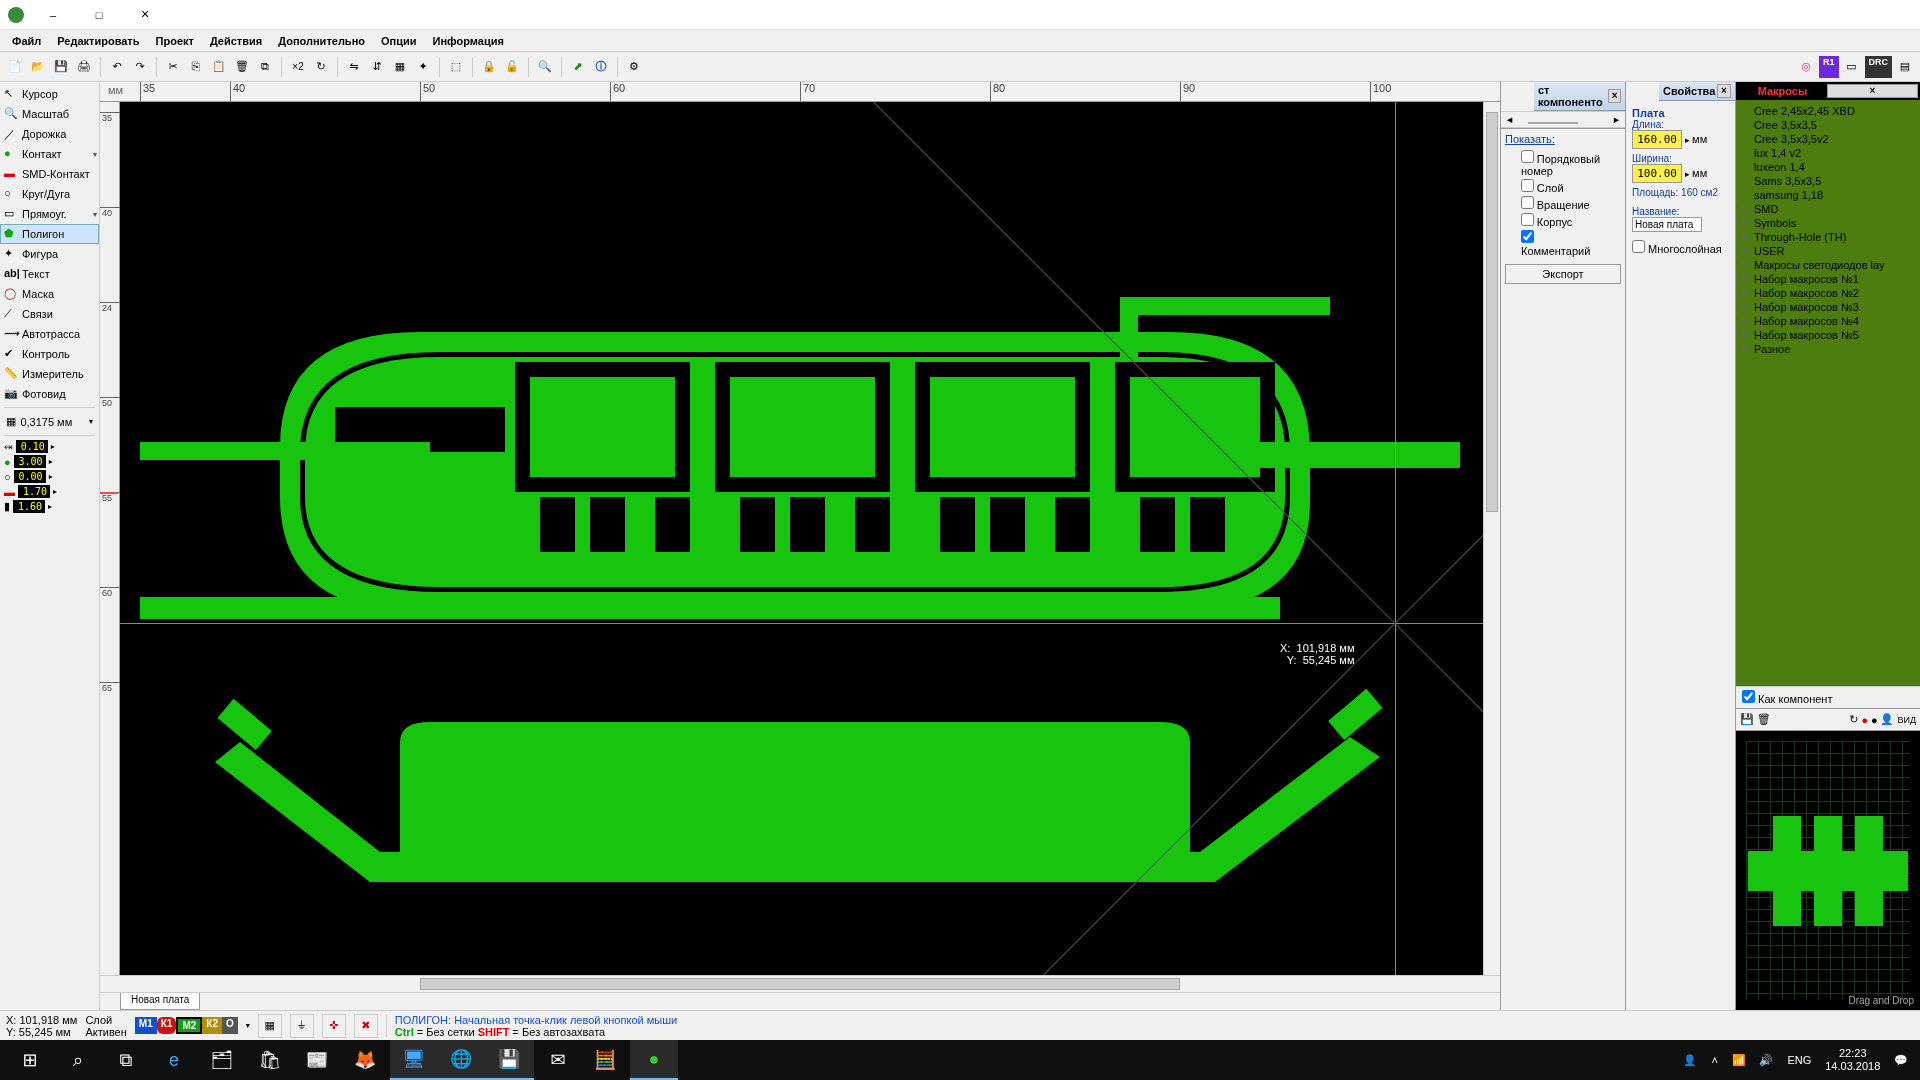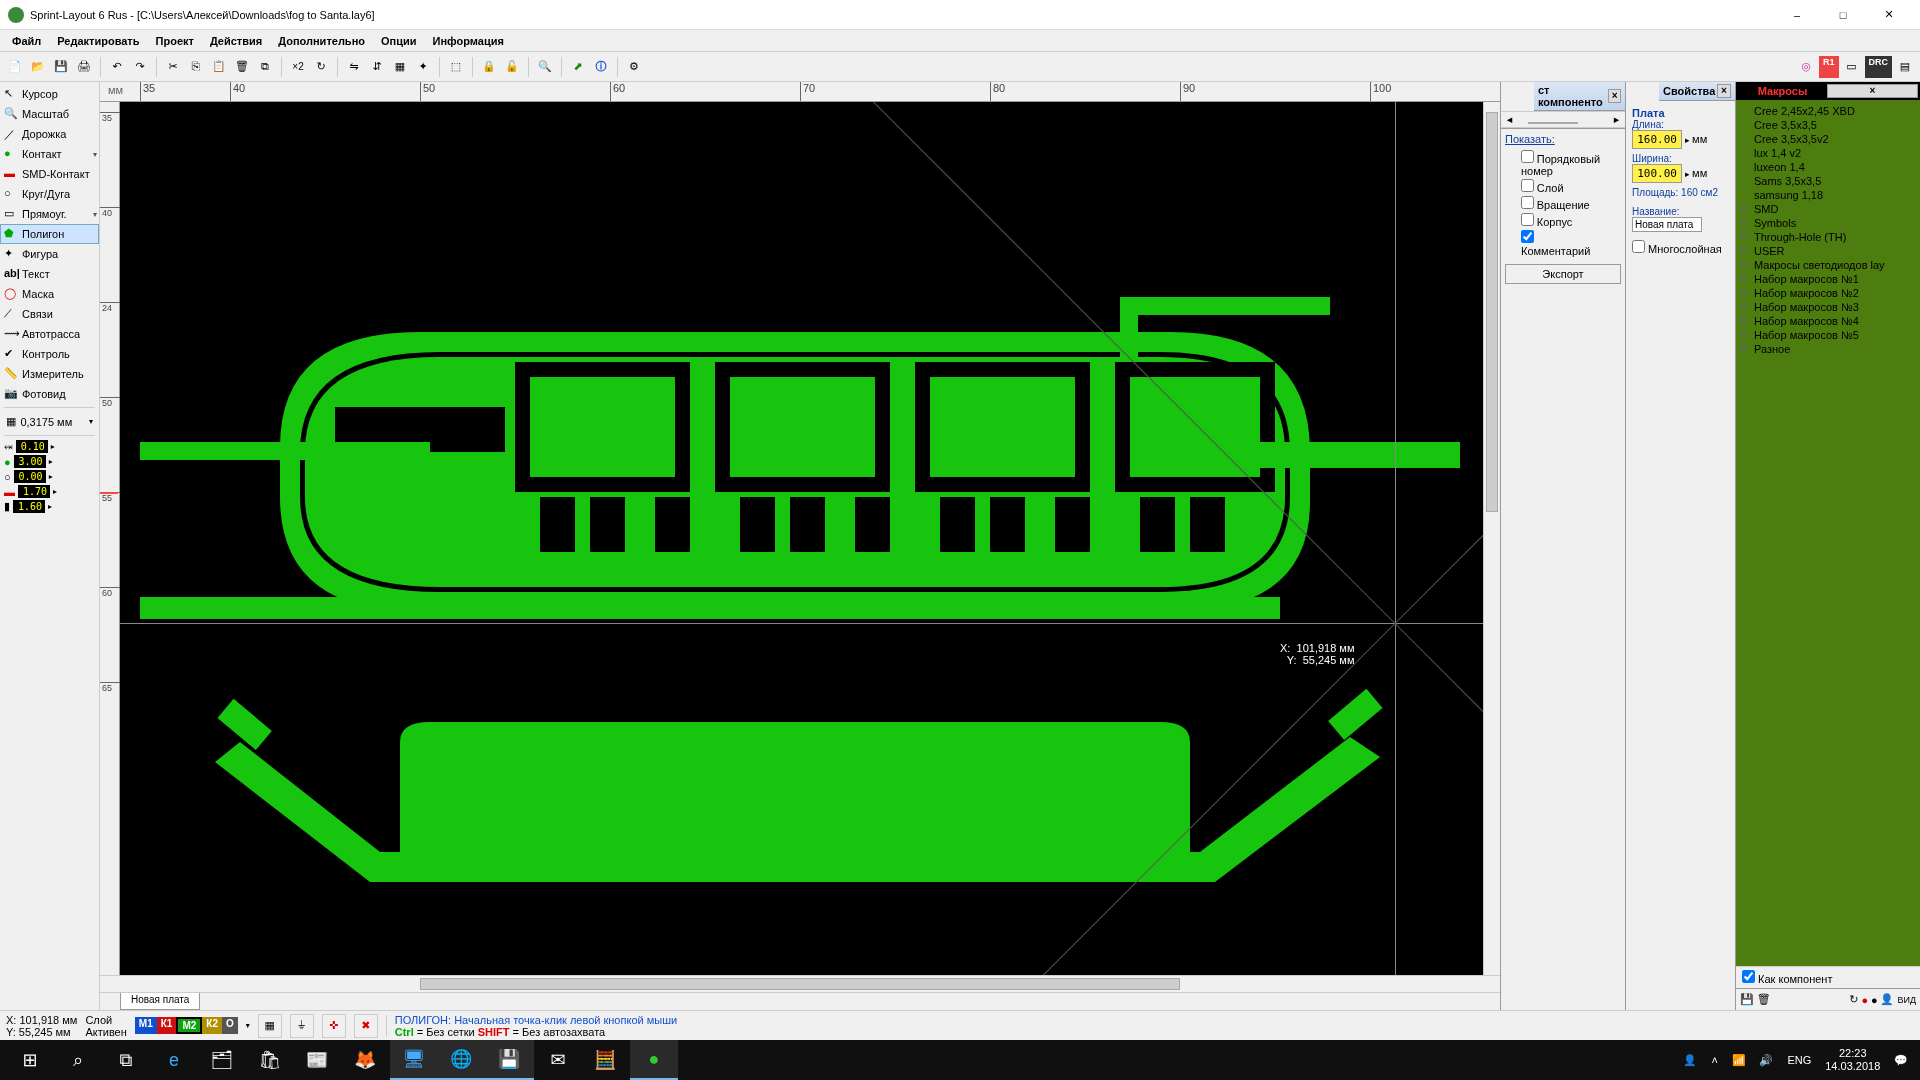--- a/index.html
+++ b/index.html
@@ -92,21 +92,20 @@
 .taskbar .tray { margin-left:auto; display:flex; align-items:center; color:#fff; gap:14px; font-size:11px; padding-right:6px; }
 .taskbar .clock { text-align:center; line-height:13px; }
 svg { display:block; }
 .marker { position:absolute; left:0; width:18px; height:2px; background:#f44; }
 </style>
 </head>
 <body>
 
 <div class="titlebar">
   <div class="icon"></div>
-  <div class="title">Sprint-Layout 6 Rus - [C:\Users\Алексей\Downloads\fog to Santa.lay6]</div>
   <div class="winbtn">–</div>
   <div class="winbtn">□</div>
   <div class="winbtn close">✕</div>
 </div>
 
 <div class="menubar">
   <span>Файл</span>
   <span>Редактировать</span>
   <span>Проект</span>
   <span>Действия</span>
@@ -144,21 +143,21 @@
   <div class="tbtn">🔓</div>
   <div class="sep"></div>
   <div class="tbtn" style="color:#e8a000;">🔍</div>
   <div class="sep"></div>
   <div class="tbtn" style="color:#0a8a0a;">⬈</div>
   <div class="tbtn" style="color:#1050d0;font-weight:bold;">ⓘ</div>
   <div class="sep"></div>
   <div class="tbtn">⚙</div>
   <div class="right">
     <div class="tbtn" style="color:#d020a0;">◎</div>
-    <div class="badge" style="background:#ef4444;">R1</div>
+    <div class="badge" style="background:#6d28d9;">R1</div>
     <div class="tbtn">▭</div>
     <div class="badge" style="background:#333;">DRC</div>
     <div class="tbtn">▤</div>
   </div>
 </div>
 
 <div class="mainarea">
 
   <div class="lefttools">
     <div class="ltool">
@@ -430,36 +429,48 @@
       <div class="macrotools">
         <span>💾</span>
         <span>🗑</span>
         <span class="sp"></span>
         <span>↻</span>
         <span style="color:#d00;">●</span>
         <span>●</span>
         <span style="color:#d00;">👤</span>
         <span style="font-size:9px;">ВИД</span>
       </div>
+      <div class="preview">
+        <div class="gridbg"></div>
+        <svg width="160" height="160" viewBox="0 0 160 160" style="position:relative;">
+          <g fill="#17c50f">
+            <rect x="0" y="60" width="160" height="40"></rect>
+            <rect x="25" y="25" width="28" height="110"></rect>
+            <rect x="66" y="25" width="28" height="110"></rect>
+            <rect x="107" y="25" width="28" height="110"></rect>
+          </g>
+        </svg>
+        <div class="ftxt">Drag and Drop</div>
+      </div>
     </div>
   </div>
 </div>
 
 <div class="statusbar">
   <div class="coordbox">
     <div><span>X:</span> <span>101,918 мм</span></div>
     <div><span>Y:</span> <span>55,245 мм</span></div>
   </div>
   <div class="coordbox">
     <div>Слой</div>
       <div>Активен</div>
   </div>
   <div style="display:flex;gap:0;">
     <span class="layerbadge" style="background:#1050d0;">М1</span>
-    <span class="layerbadge" style="background:#d01010;">К1</span>
+    <span class="layerbadge" style="background:#d01010;border-radius:6px;">К1</span>
     <span class="layerbadge" style="background:#10a010;border:2px solid #000;">М2</span>
     <span class="layerbadge" style="background:#b09000;">К2</span>
     <span class="layerbadge" style="background:#555;">О</span>
   </div>
   <div style="font-size:8px;">▾</div>
   <div class="sbtn">▦</div>
   <div class="sbtn">⏚</div>
   <div class="sbtn" style="color:#d00;">✜</div>
   <div class="sbtn" style="color:#d00;">✖</div>
   <div style="width:1px;height:22px;background:#ccc;"></div>

